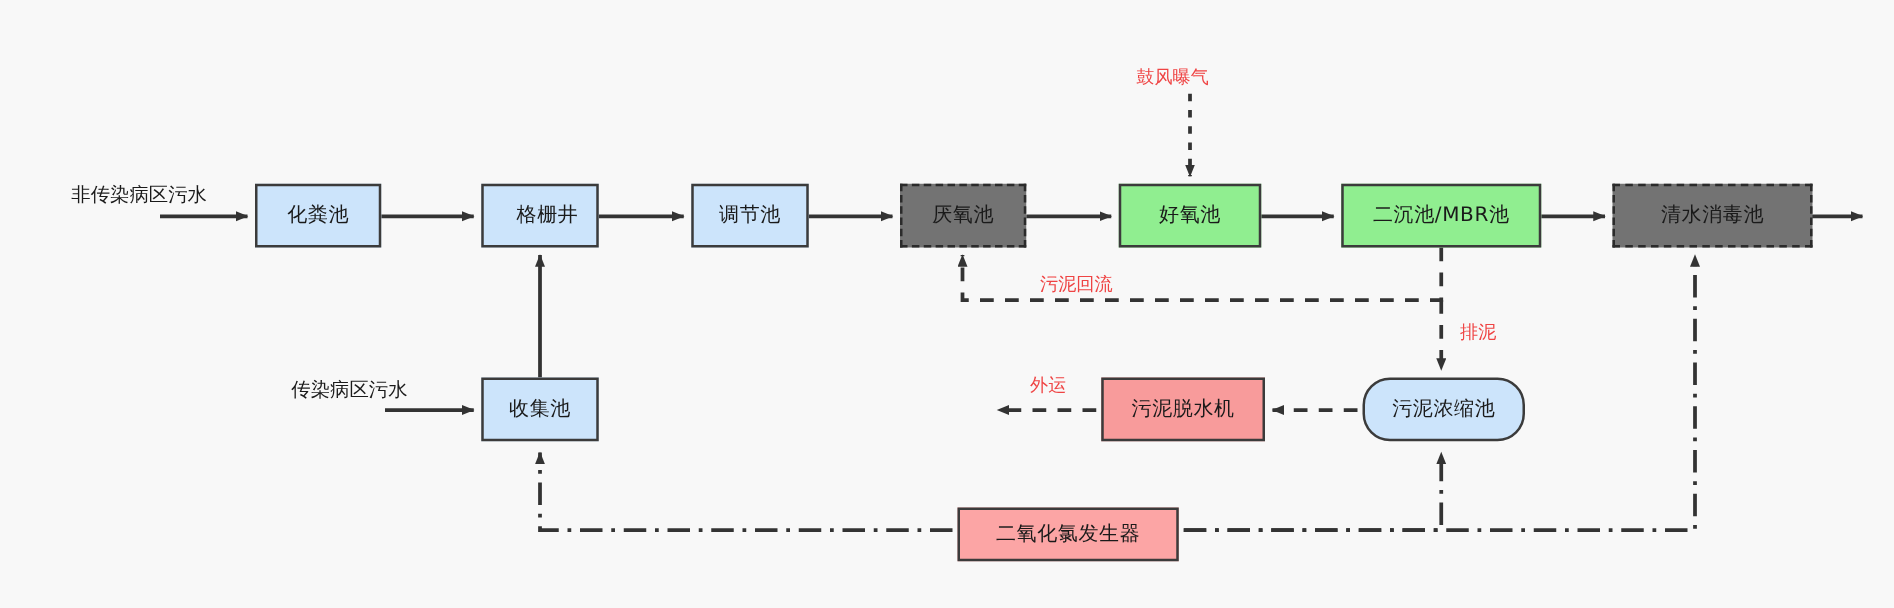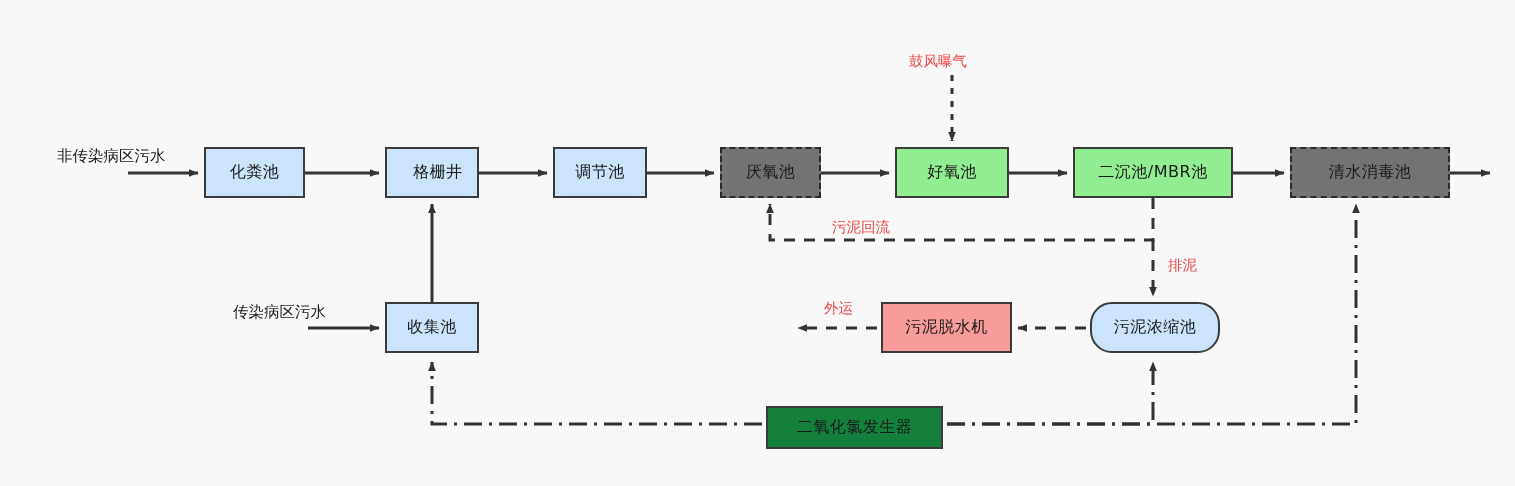--- a/index.html
+++ b/index.html
@@ -5,21 +5,21 @@
   html,body{margin:0;padding:0;background:#f8f8f8;}
   body{font-family:"DejaVu Sans","Liberation Sans",sans-serif;}
   #stage{position:relative;width:1515px;height:486px;background:#f8f8f8;overflow:hidden;}
   #svg{position:absolute;left:0;top:0;width:1515px;height:486px;}
   .node{position:absolute;box-sizing:border-box;display:flex;align-items:center;justify-content:center;
         border:2px solid #3b3b3b;font-size:16px;color:#1a1a1a;letter-spacing:.5px;white-space:nowrap;}
   .n-blue{background:#cce4fb;border-color:#3b3b3b;}
   .n-green{background:#90ee90;border-color:#3b3b3b;}
   .n-green-dash{background:#737373;border:2px dashed #2b2b2b;}
   .n-red{background:#f89b9b;border-color:#3b3b3b;}
-  .n-yellow{background:#15803d;border-color:#3b3b3b;}
+  .n-yellow{background:#fca5a5;border-color:#3b3b3b;}
   .edge-label{position:absolute;font-size:14.5px;color:#ef4444;background:#f8f8f8;padding:0 3px;white-space:nowrap;}
   .io-label{position:absolute;font-size:15.5px;color:#1a1a1a;white-space:nowrap;}
 </style>
 </head>
 <body>
 
 <div id="stage">
 
   <svg id="svg" viewBox="0 0 1515 486">
     <defs>

